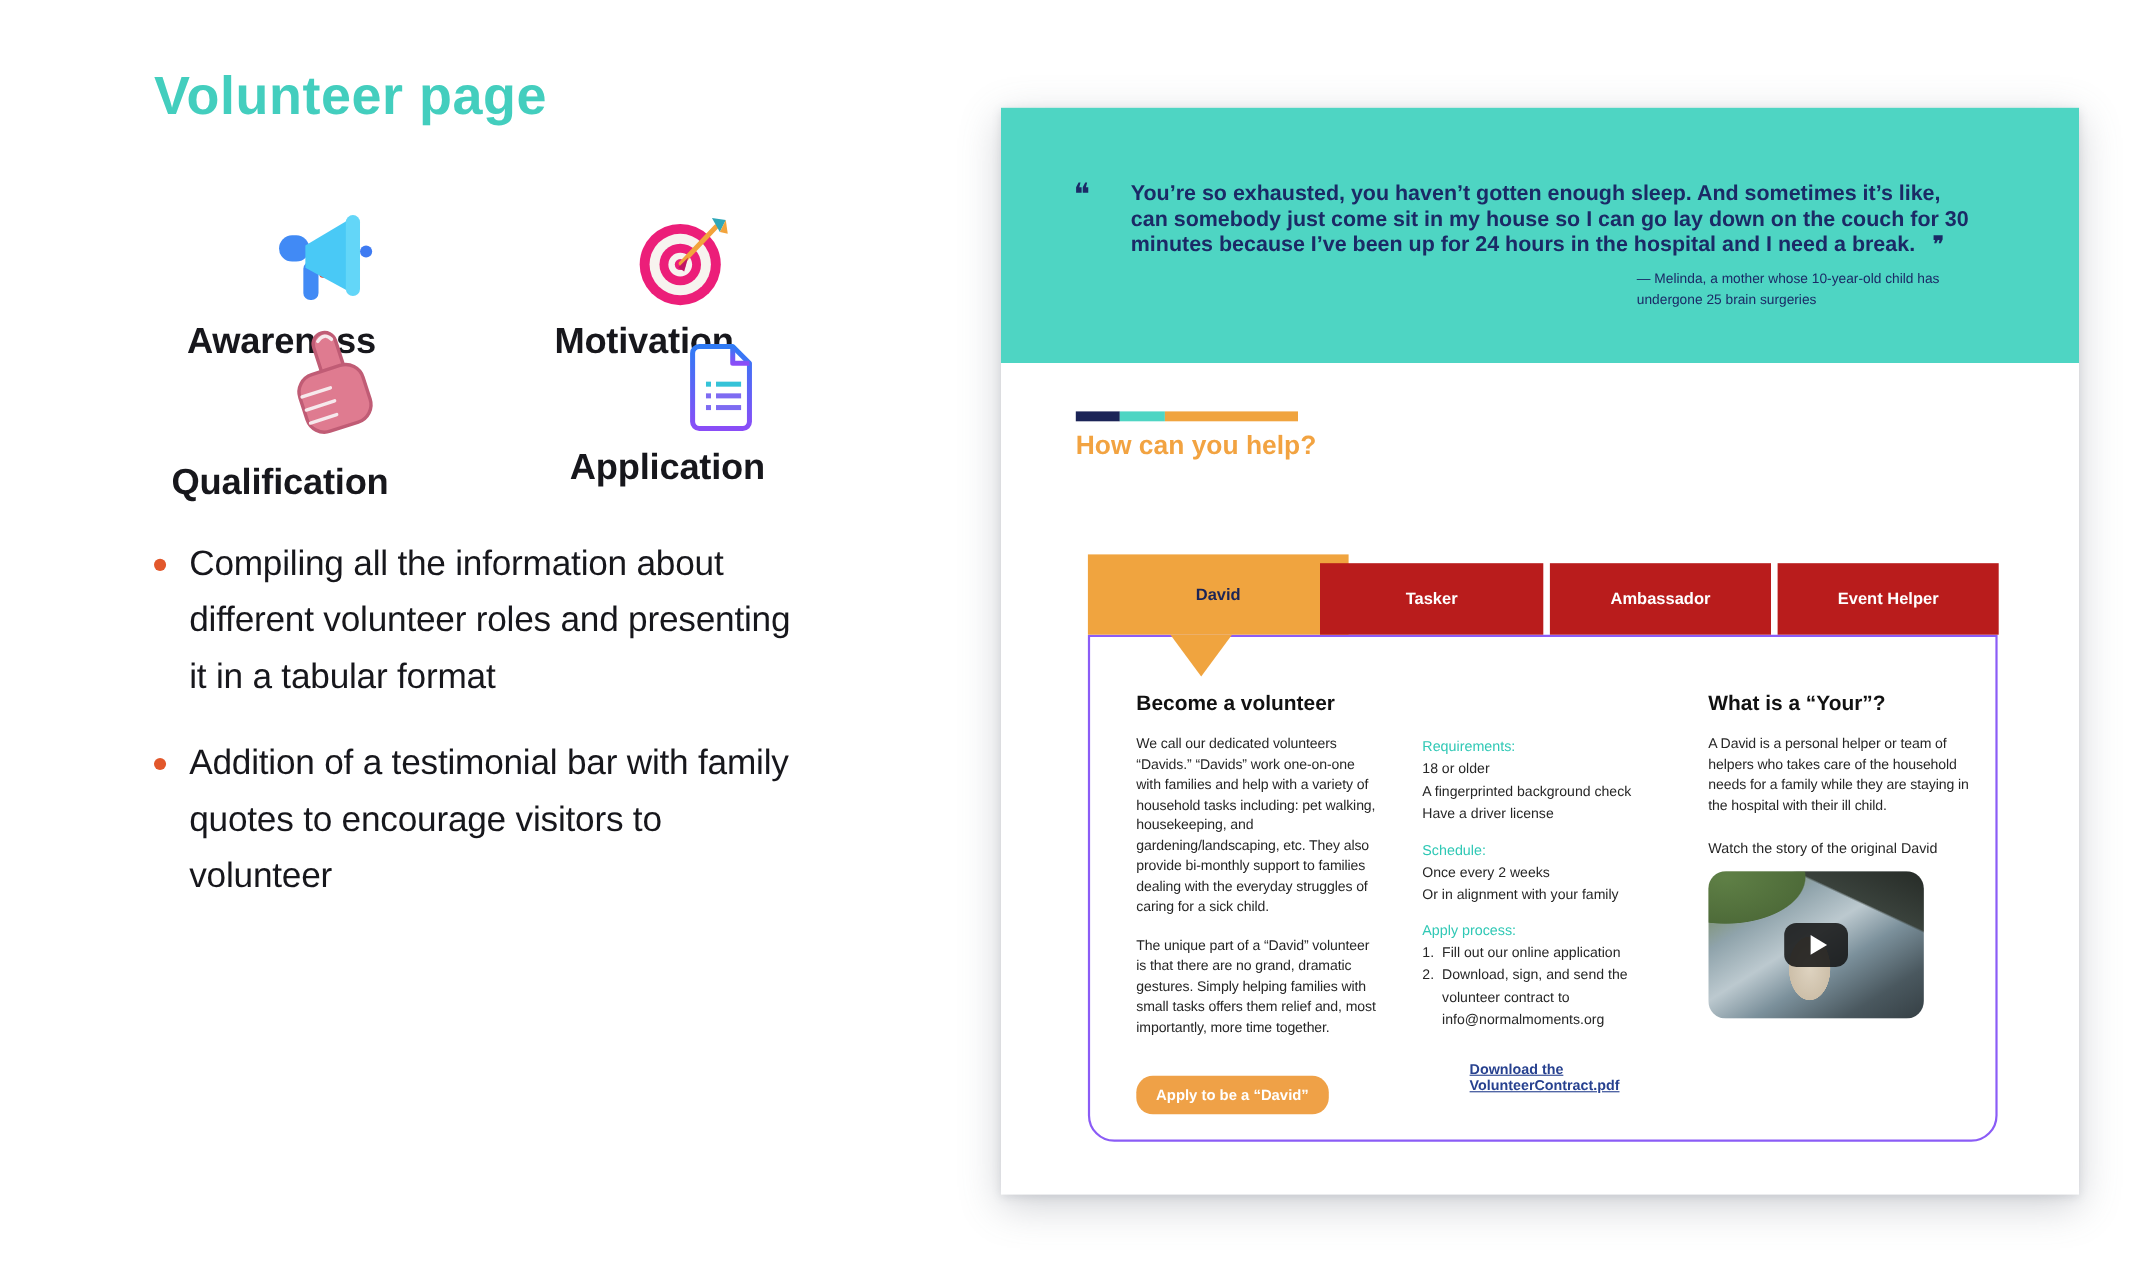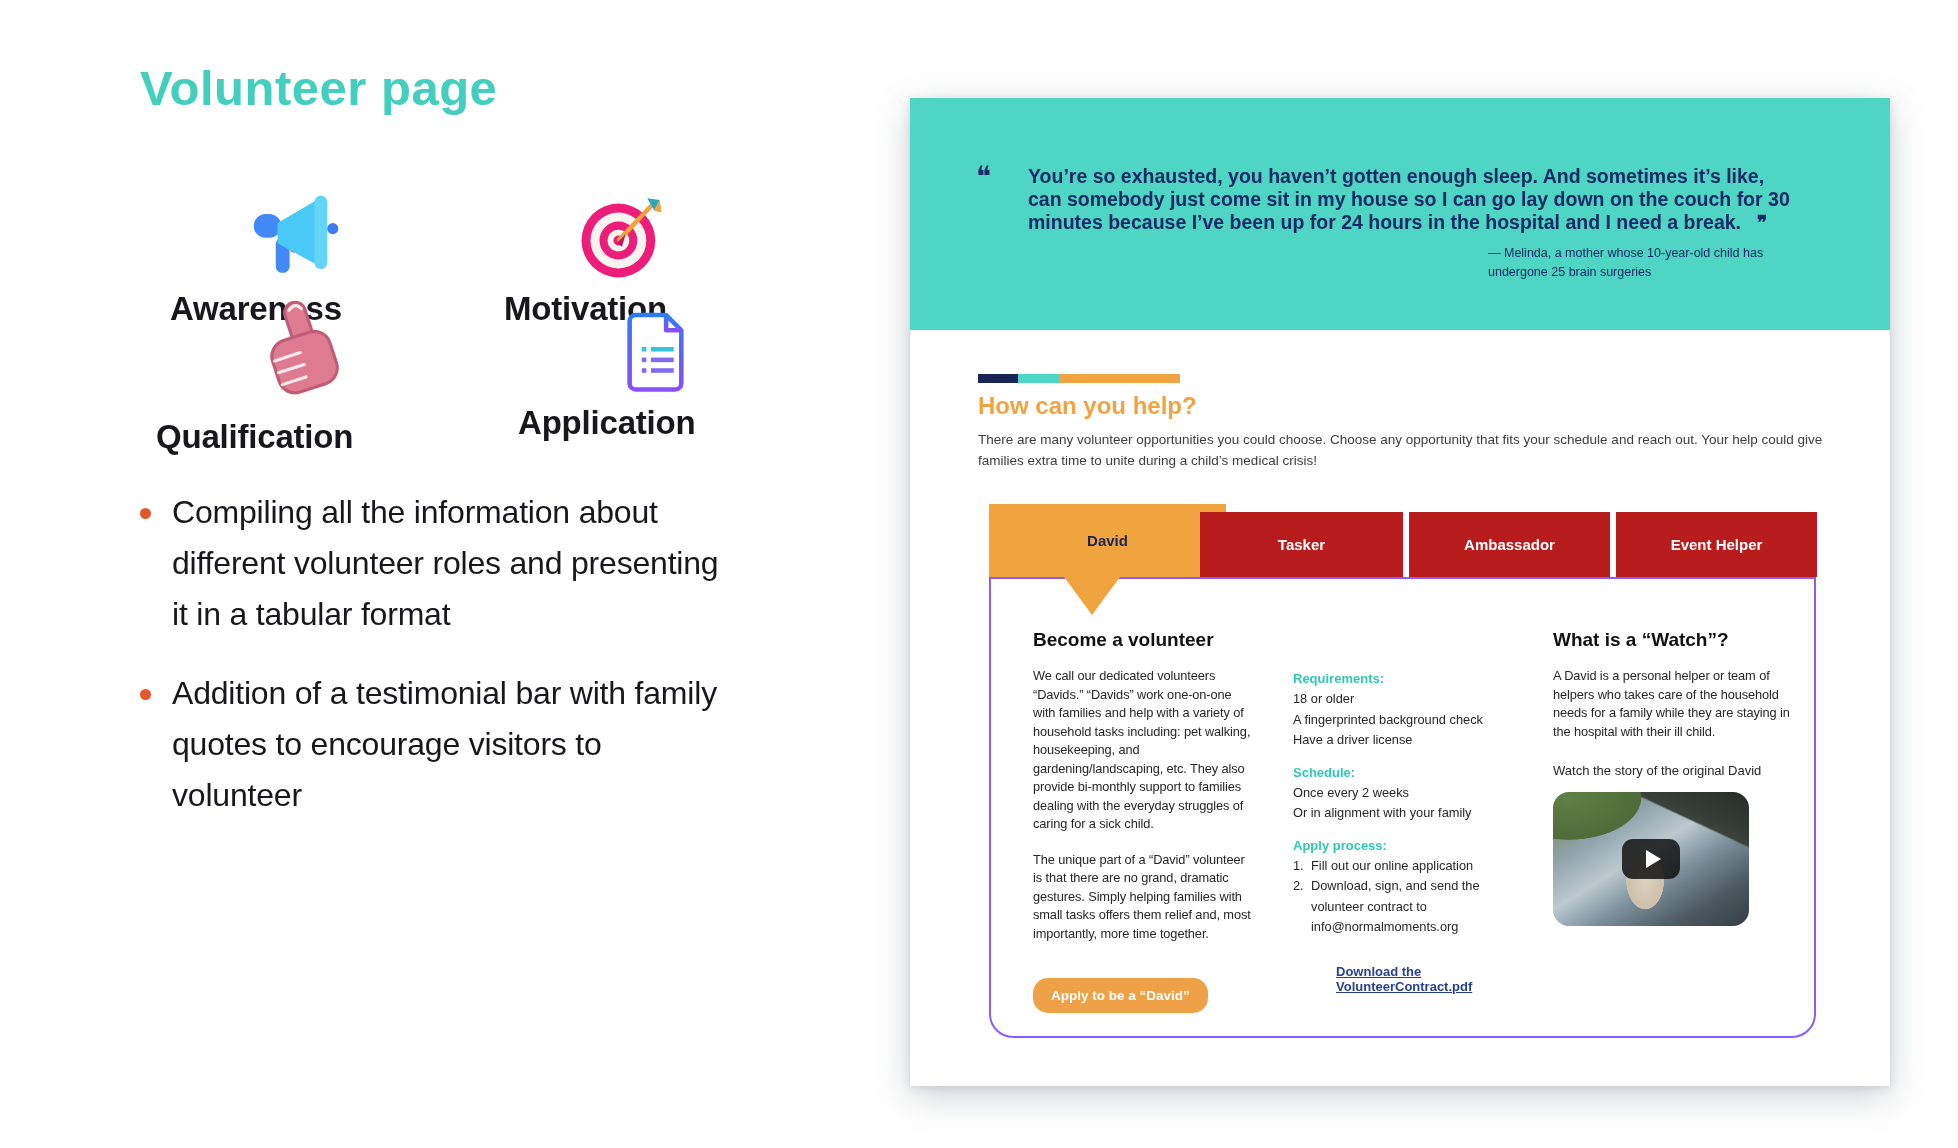--- a/index.html
+++ b/index.html
@@ -76,21 +76,21 @@
     letter-spacing:-0.1px; }
   .col1 { position:absolute; left:42px;  top:50px; width:224px; }
   .col2 { position:absolute; left:302px; top:92px; width:240px; }
   .col3 { position:absolute; left:562px; top:50px; width:246px; }
 
   .cta-btn { display:inline-block; margin-top:18px; background:#efa147; color:#ffffff;
     font-size:13.5px; font-weight:bold; padding:10px 18px; border-radius:15px;
     border:none; cursor:pointer; font-family:"Liberation Sans", sans-serif; }
 
   .grp { margin-bottom:14px; }
-  .grp-label { color:#2fc8b5; font-weight:bold; font-size:13px; margin-bottom:3px; }
+  .grp-label { color:#2fc8b5; font-weight:normal; font-size:13px; margin-bottom:3px; }
   .grp-item  { font-size:12.8px; line-height:20.5px; color:#262626; }
   .step { display:flex; font-size:12.8px; line-height:20.5px; color:#262626; }
   .step-num { width:18px; flex:0 0 18px; }
   .dl-link { display:inline-block; margin-top:12px; font-size:13px; font-weight:bold;
     color:#27418f; text-decoration:underline; cursor:pointer;margin-left:43px; }
 
   .watch-line { font-size:13px; color:#262626; margin:22px 0 14px 0; }
   .video-thumb { position:relative; width:196px; height:134px; border-radius:16px;
     cursor:pointer; overflow:hidden;
     background:
@@ -199,21 +199,20 @@
     </div>
   </div>
 
   <div class="pbar">
     <span class="seg-navy"></span>
     <span class="seg-teal"></span>
     <span class="seg-orange"></span>
   </div>
 
   <div class="section-heading">How can you help?</div>
-  <div class="intro">There are many volunteer opportunities you could choose. Choose any opportunity that fits your schedule and reach out. Your help could give families extra time to unite during a child’s medical crisis!</div>
 
   <div class="tab tab-active" id="tab-david">David</div>
   <div class="tab tab-navy" id="tab-tasker">Tasker</div>
   <div class="tab tab-navy" id="tab-ambassador">Ambassador</div>
   <div class="tab tab-navy" id="tab-eventhelper">Event Helper</div>
   <div class="tab-pointer"></div>
 
   <div class="panel">
 
     <div class="col1">
@@ -243,21 +242,21 @@
         </div>
         <div class="step">
           <span class="step-num">2.</span>
           <span class="step-text">Download, sign, and send the volunteer contract to info@normalmoments.org</span>
         </div>
       </div>
       <a class="dl-link">Download the VolunteerContract.pdf</a>
     </div>
 
     <div class="col3">
-      <h3>What is a “Watch”?</h3>
+      <h3>What is a “Your”?</h3>
       <p>A David is a personal helper or team of helpers who takes care of the household needs for a family while they are staying in the hospital with their ill child.</p>
       <div class="watch-line">Watch the story of the original David</div>
       <div class="video-thumb">
         <div class="play-btn">
           <span class="play-tri"></span>
         </div>
       </div>
     </div>
 
   </div>

